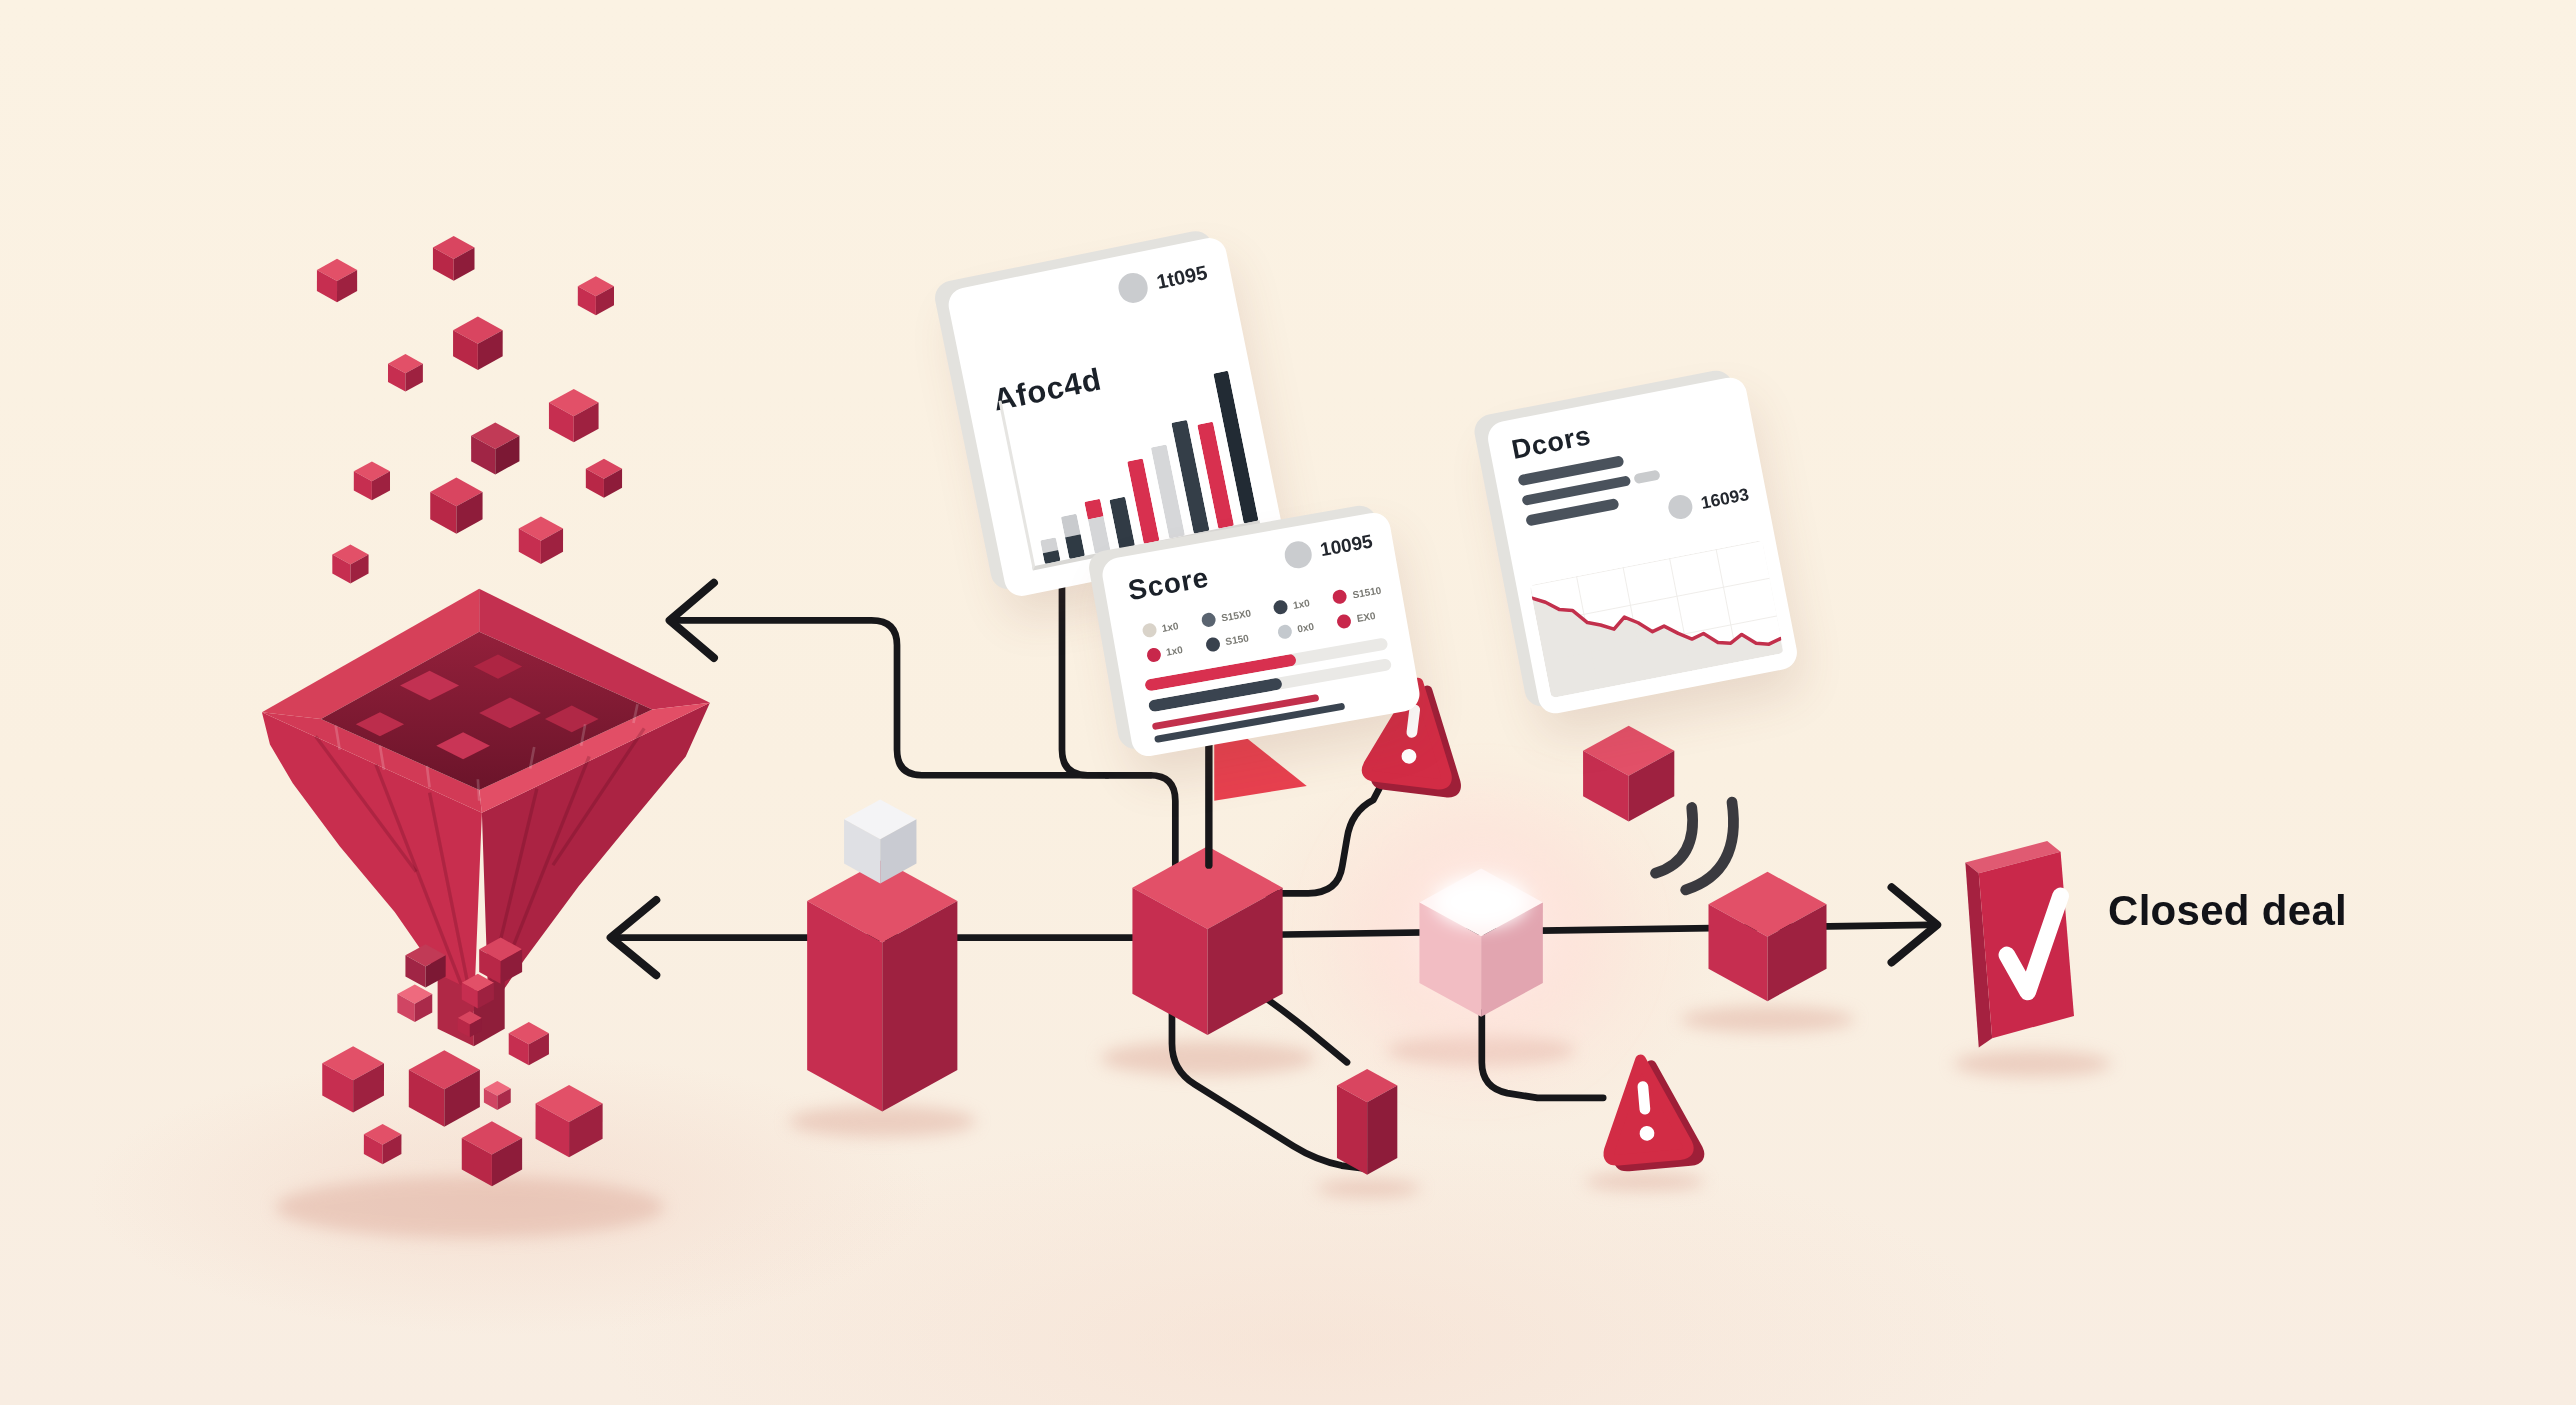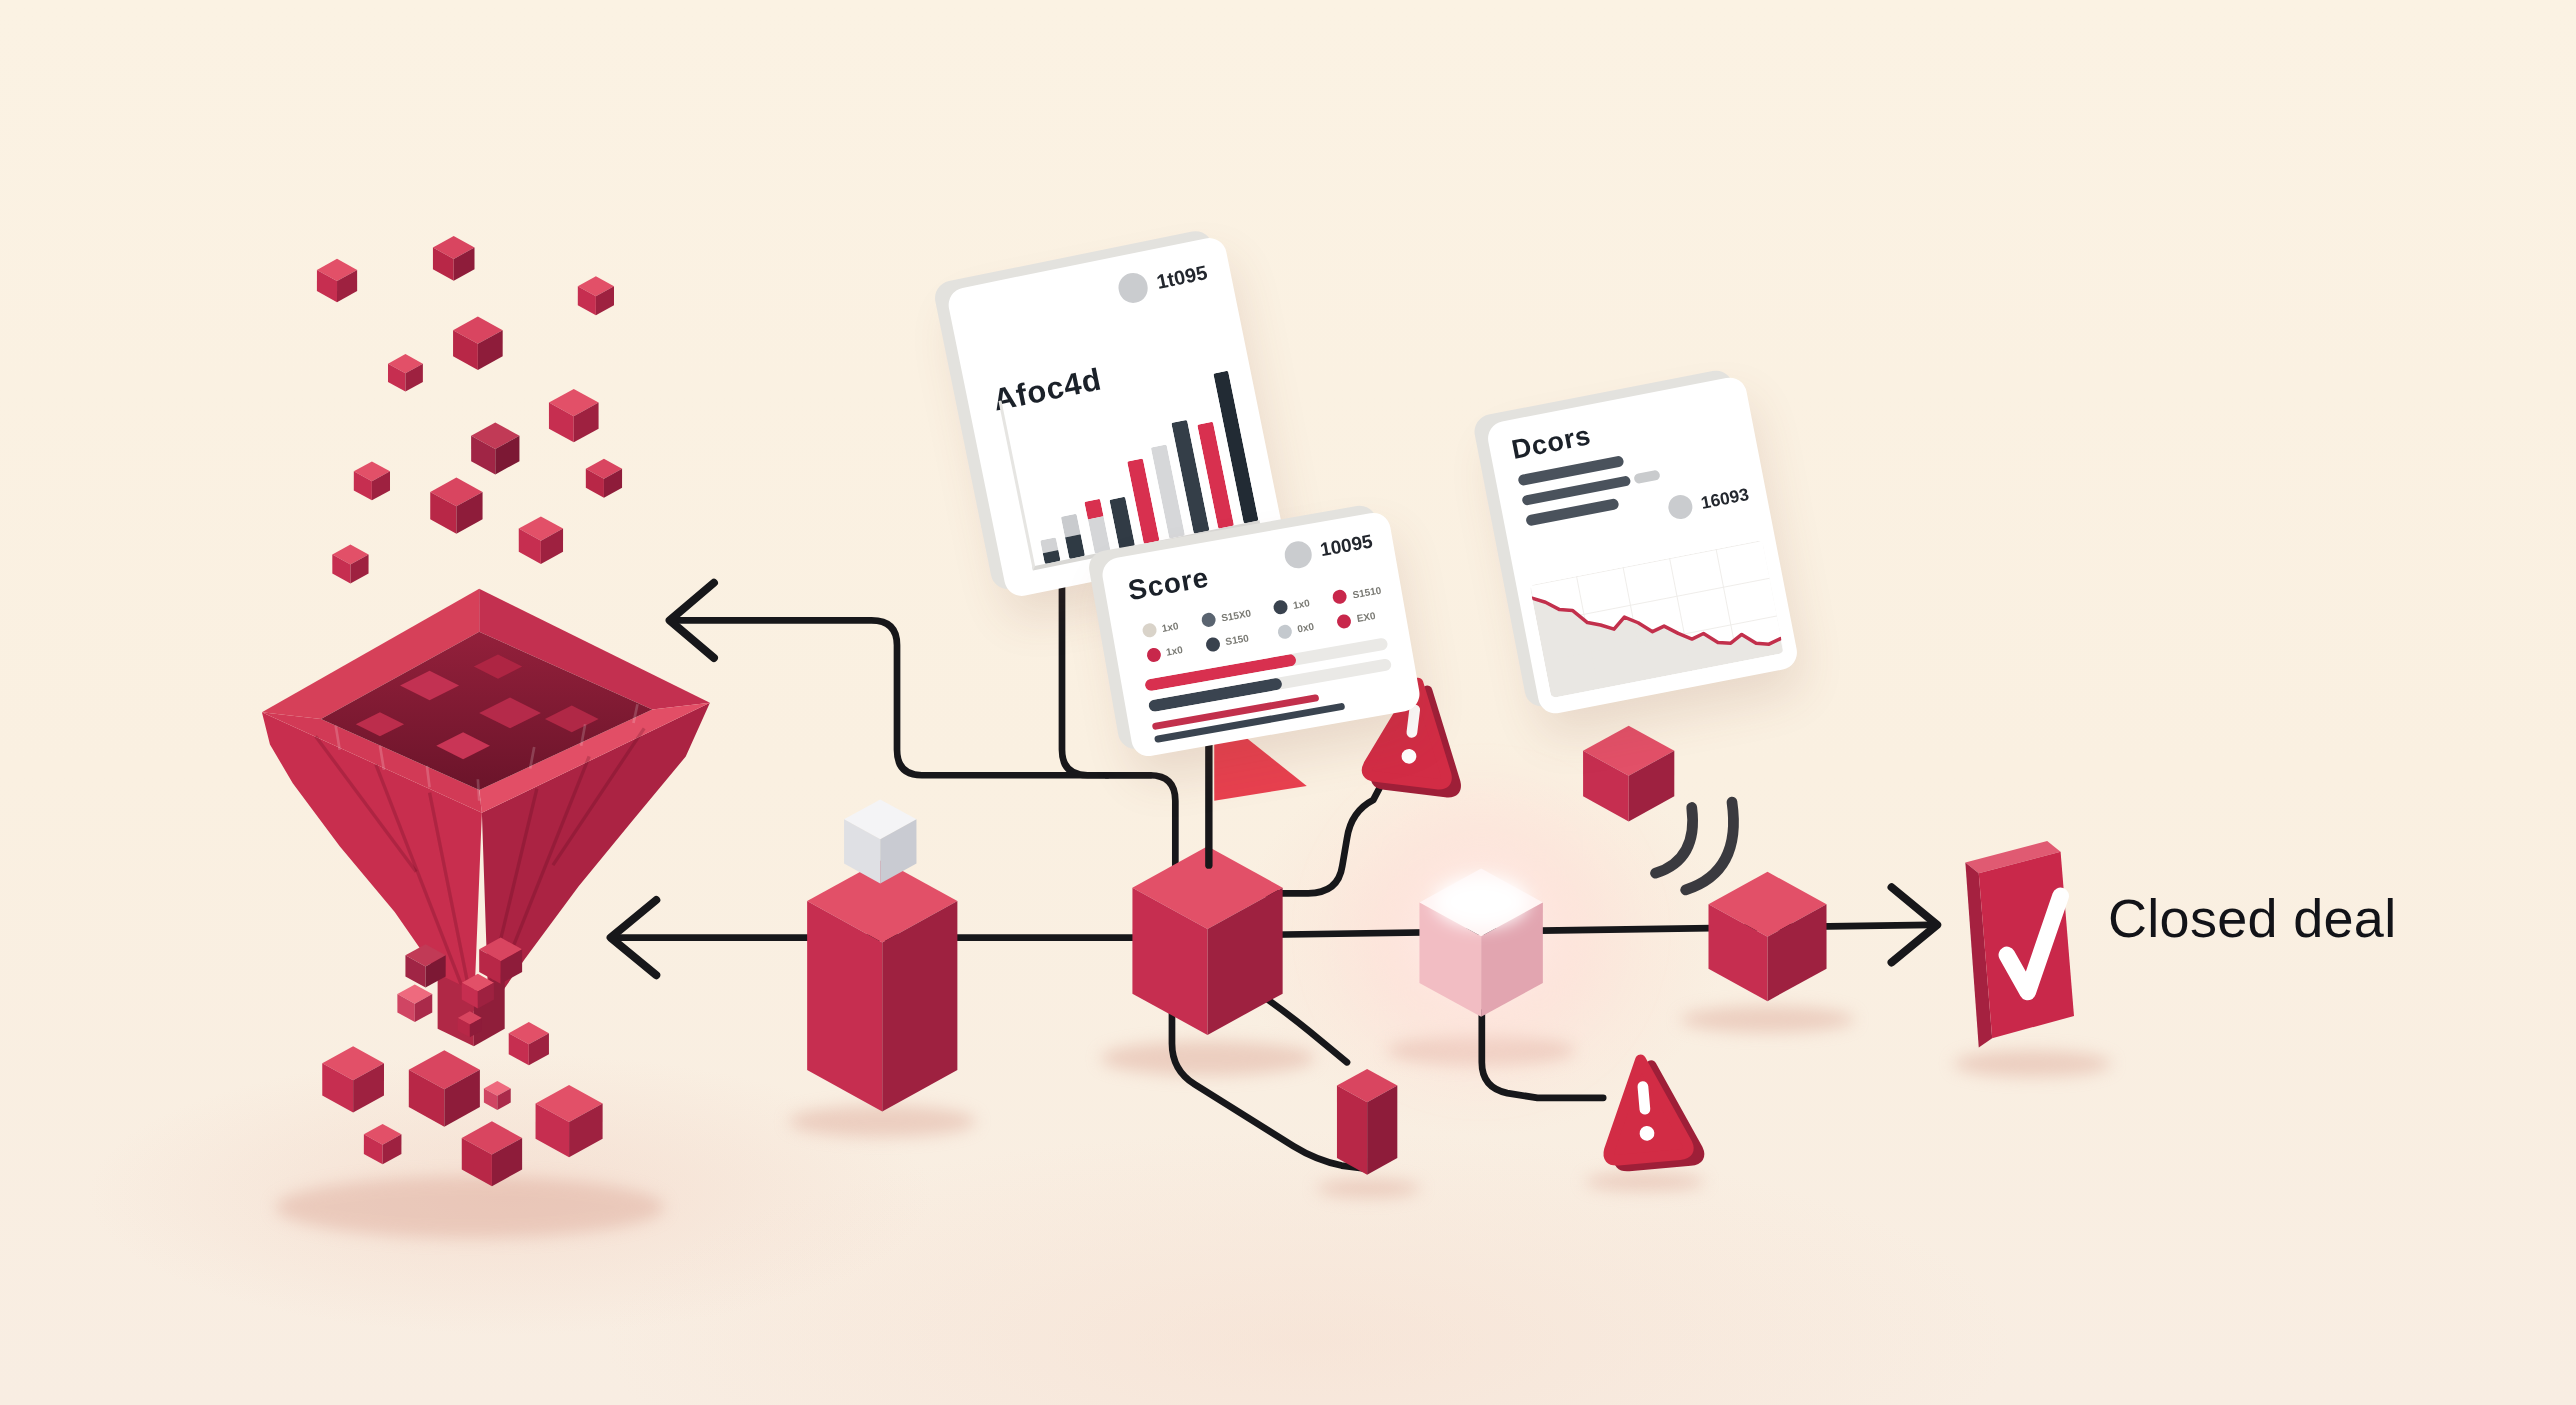--- a/index.html
+++ b/index.html
@@ -60,21 +60,21 @@
   #line-chart{
     position:absolute;left:13.4px;right:13.4px;bottom:16px;height:115px;border-radius:5.4px;overflow:hidden;
     background-image:
       linear-gradient(#EFEDEA 1.3px, transparent 1.3px),
       linear-gradient(90deg,#EFEDEA 1.3px, transparent 1.3px);
     background-size:100% 33.4%, 20% 100%;
   }
   #line-chart svg{width:100%;height:100%;display:block;}
   
   #closed-deal-label{
-    position:absolute;left:2108px;top:887px;font-size:54px;font-weight:normal;
+    position:absolute;left:2108px;top:887px;font-size:42px;font-weight:bold;
     color:#121318;letter-spacing:0.3px;
   }
 </style>
 </head>
 <body>
 
 <svg id="scene" viewBox="0 0 3840 2095" xmlns="http://www.w3.org/2000/svg">
   <defs>
     <linearGradient id="cavityGrad" x1="0" y1="0" x2="0" y2="1">
       <stop offset="0" stop-color="#93203B"></stop>

